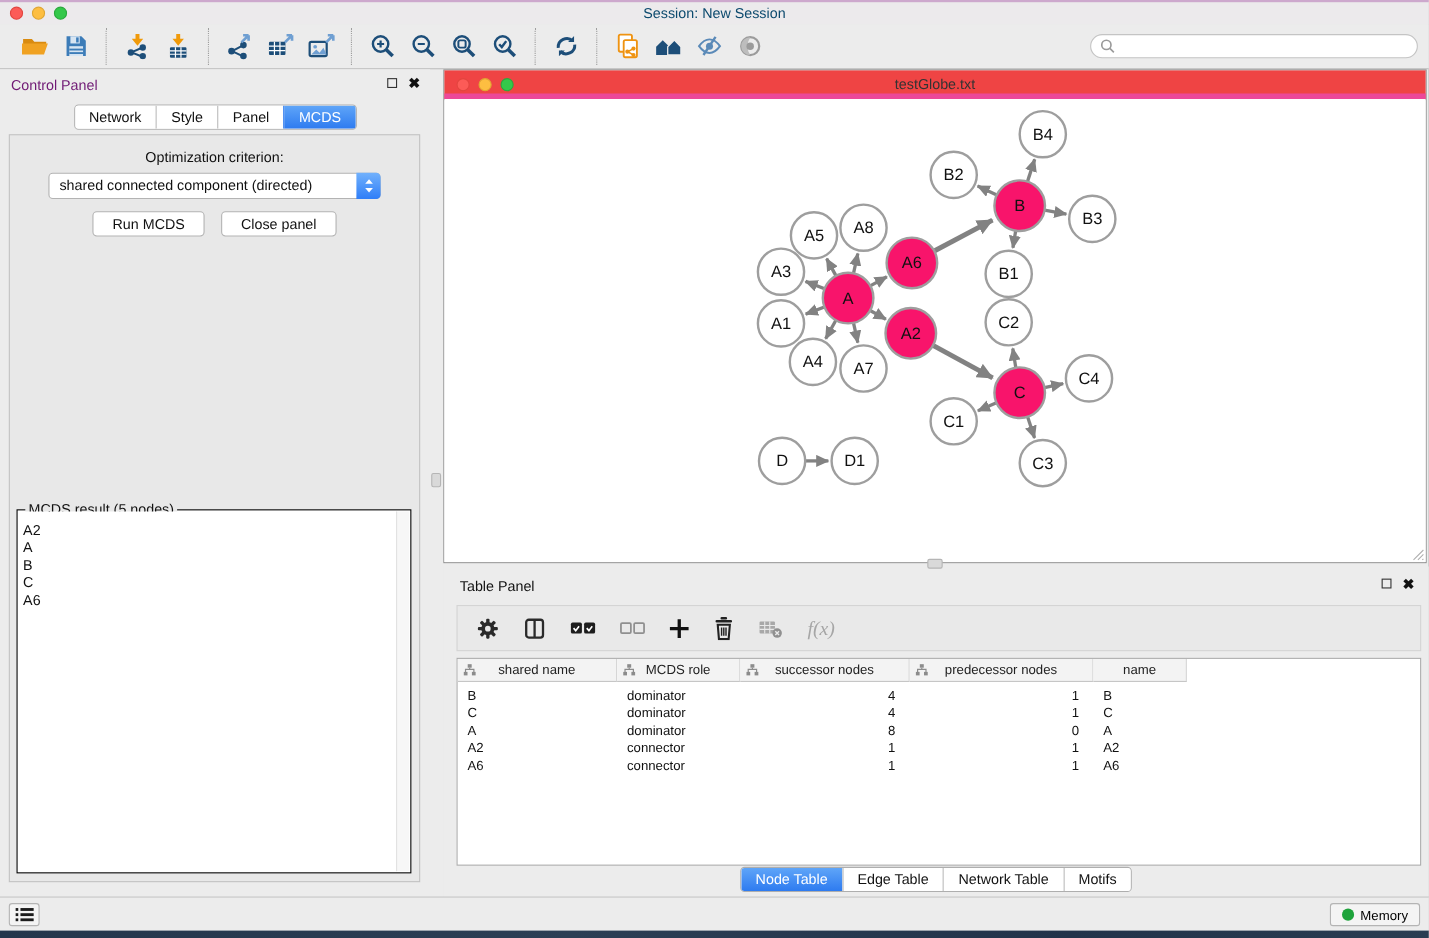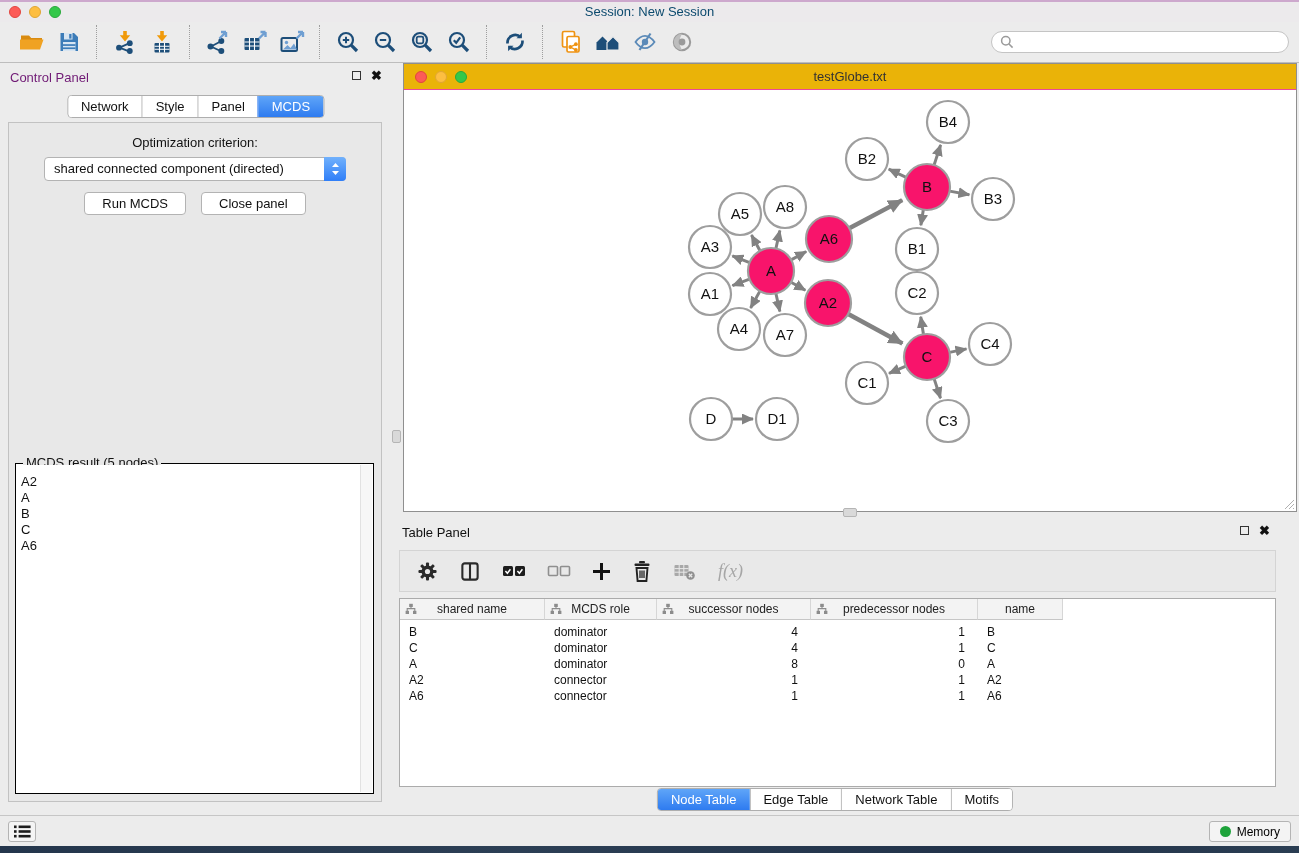--- a/index.html
+++ b/index.html
@@ -45,30 +45,30 @@
 .result-list { position: absolute; left: 1px; top: 1px; right: 14px; bottom: 1px; background: #fff; padding-top: 9px; overflow: hidden; }
 .result-item { font-size: 13px; line-height: 16px; padding-left: 4px; }
 .result-scroll { position: absolute; top: 1px; right: 1px; bottom: 1px; width: 12px; background: #f7f7f7; border-left: 1px solid #e2e2e2; }
 
 
 .v-grip { position: absolute; left: 392px; top: 430px; width: 9px; height: 13px; background: #d9d9d9; border: 1px solid #b5b5b5; border-radius: 2px; }
 .h-grip { position: absolute; left: 843px; top: 508px; width: 14px; height: 9px; background: #d9d9d9; border: 1px solid #b5b5b5; border-radius: 2px; z-index: 5; }
 
 
 .net-window { position: absolute; left: 403px; top: 63px; width: 894px; height: 449px; background: #fff; border: 1px solid #8f8f8f; }
-.net-titlebar { position: absolute; left: 0; top: 0; right: 0; height: 26px; background: #eab308; border-bottom: 1px solid #ec4899; }
+.net-titlebar { position: absolute; left: 0; top: 0; right: 0; height: 26px; background: #ef4444; border-bottom: 5px solid #ec4899; }
 .net-lights { position: absolute; left: 11px; top: 7px; display: flex; gap: 8px; }
 .net-title { text-align: center; line-height: 25px; font-size: 13px; color: #333; }
 .net-body { position: absolute; left: 0; top: 27px; right: 0; bottom: 0; background: #fff; overflow: hidden; }
 #graph-svg { position: absolute; left: 0; top: 0; }
 #graph-svg text { font-family: "Liberation Sans", sans-serif; }
 .resize-grip { position: absolute; right: 1px; bottom: 1px; }
 
 
-.table-panel { position: absolute; left: 387px; top: 515px; width: 896px; height: 300px; background: #ececec; }
+.table-panel { position: absolute; left: 403px; top: 515px; width: 896px; height: 300px; background: #ececec; }
 .tp-head-title { position: absolute; top: 10px; left: 15px; font-size: 13px; }
 .tp-icons { position: absolute; top: 10px; right: 13px; display: flex; gap: 10px; align-items: center; }
 .tp-toolbar { position: absolute; left: 12px; right: 7px; top: 35px; height: 42px; background: #e9e9e9; border: 1px solid #d4d4d4; display: flex; align-items: center; padding-left: 17px; gap: 21px; }
 .tpb { border: none; background: transparent; display: flex; padding: 0; }
 .fx { font-family: "Liberation Serif", serif; font-style: italic; font-size: 18px; color: #a6a6a6; }
 .tp-table { position: absolute; left: 12px; right: 7px; top: 83px; bottom: 28px; background: #fff; border: 1px solid #ababab; overflow: hidden; }
 .tp-thead { display: flex; height: 21px; }
 .th { position: relative; display: flex; align-items: center; justify-content: center; background: #f3f3f3; border-right: 1px solid #d6d6d6; border-bottom: 1px solid #c6c6c6; font-size: 12px; color: #222; height: 21px; }
 .th .th-ic { position: absolute; left: 5px; top: 4px; }
 .tbody { padding-top: 4px; }

